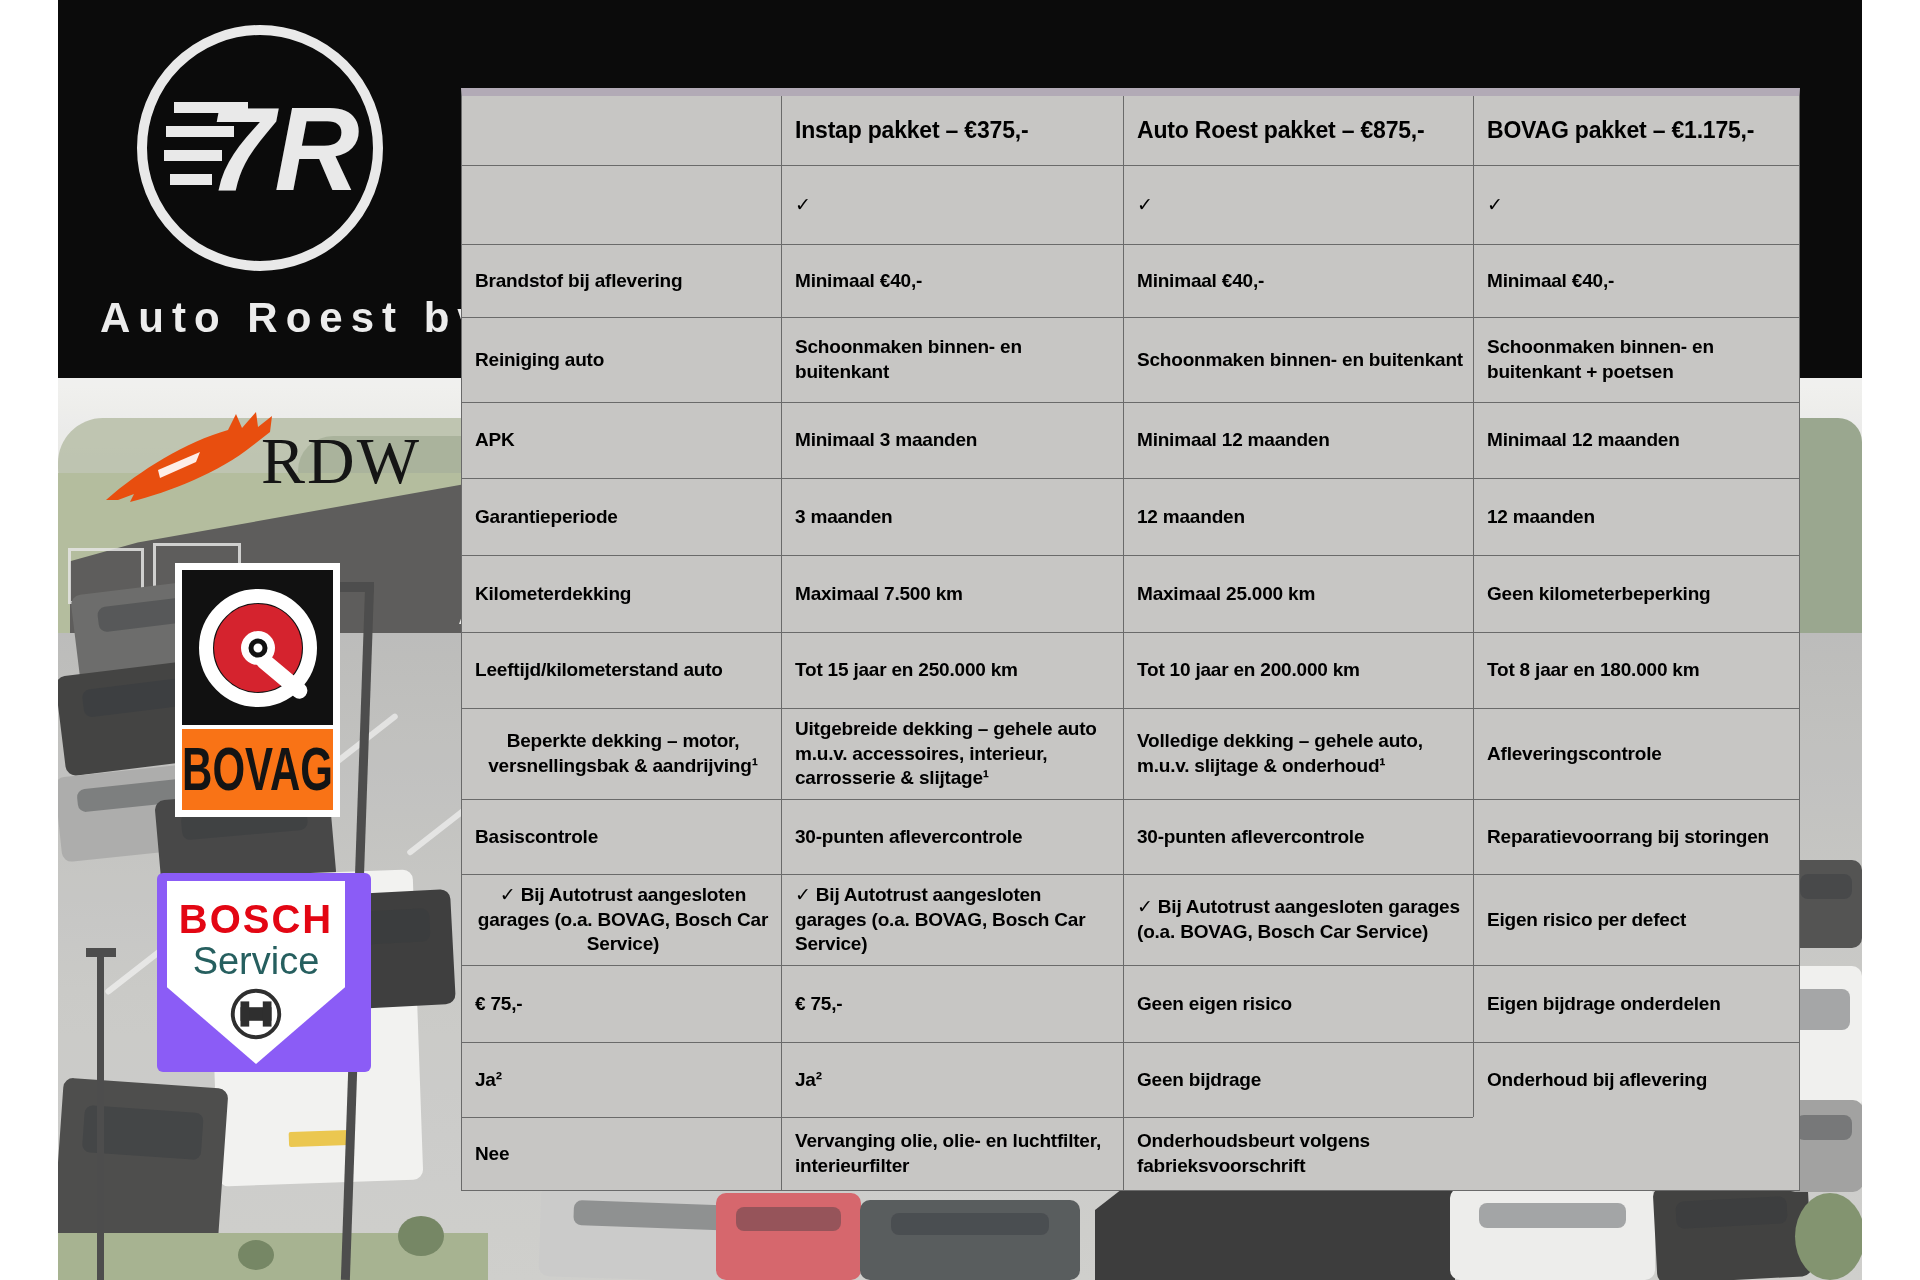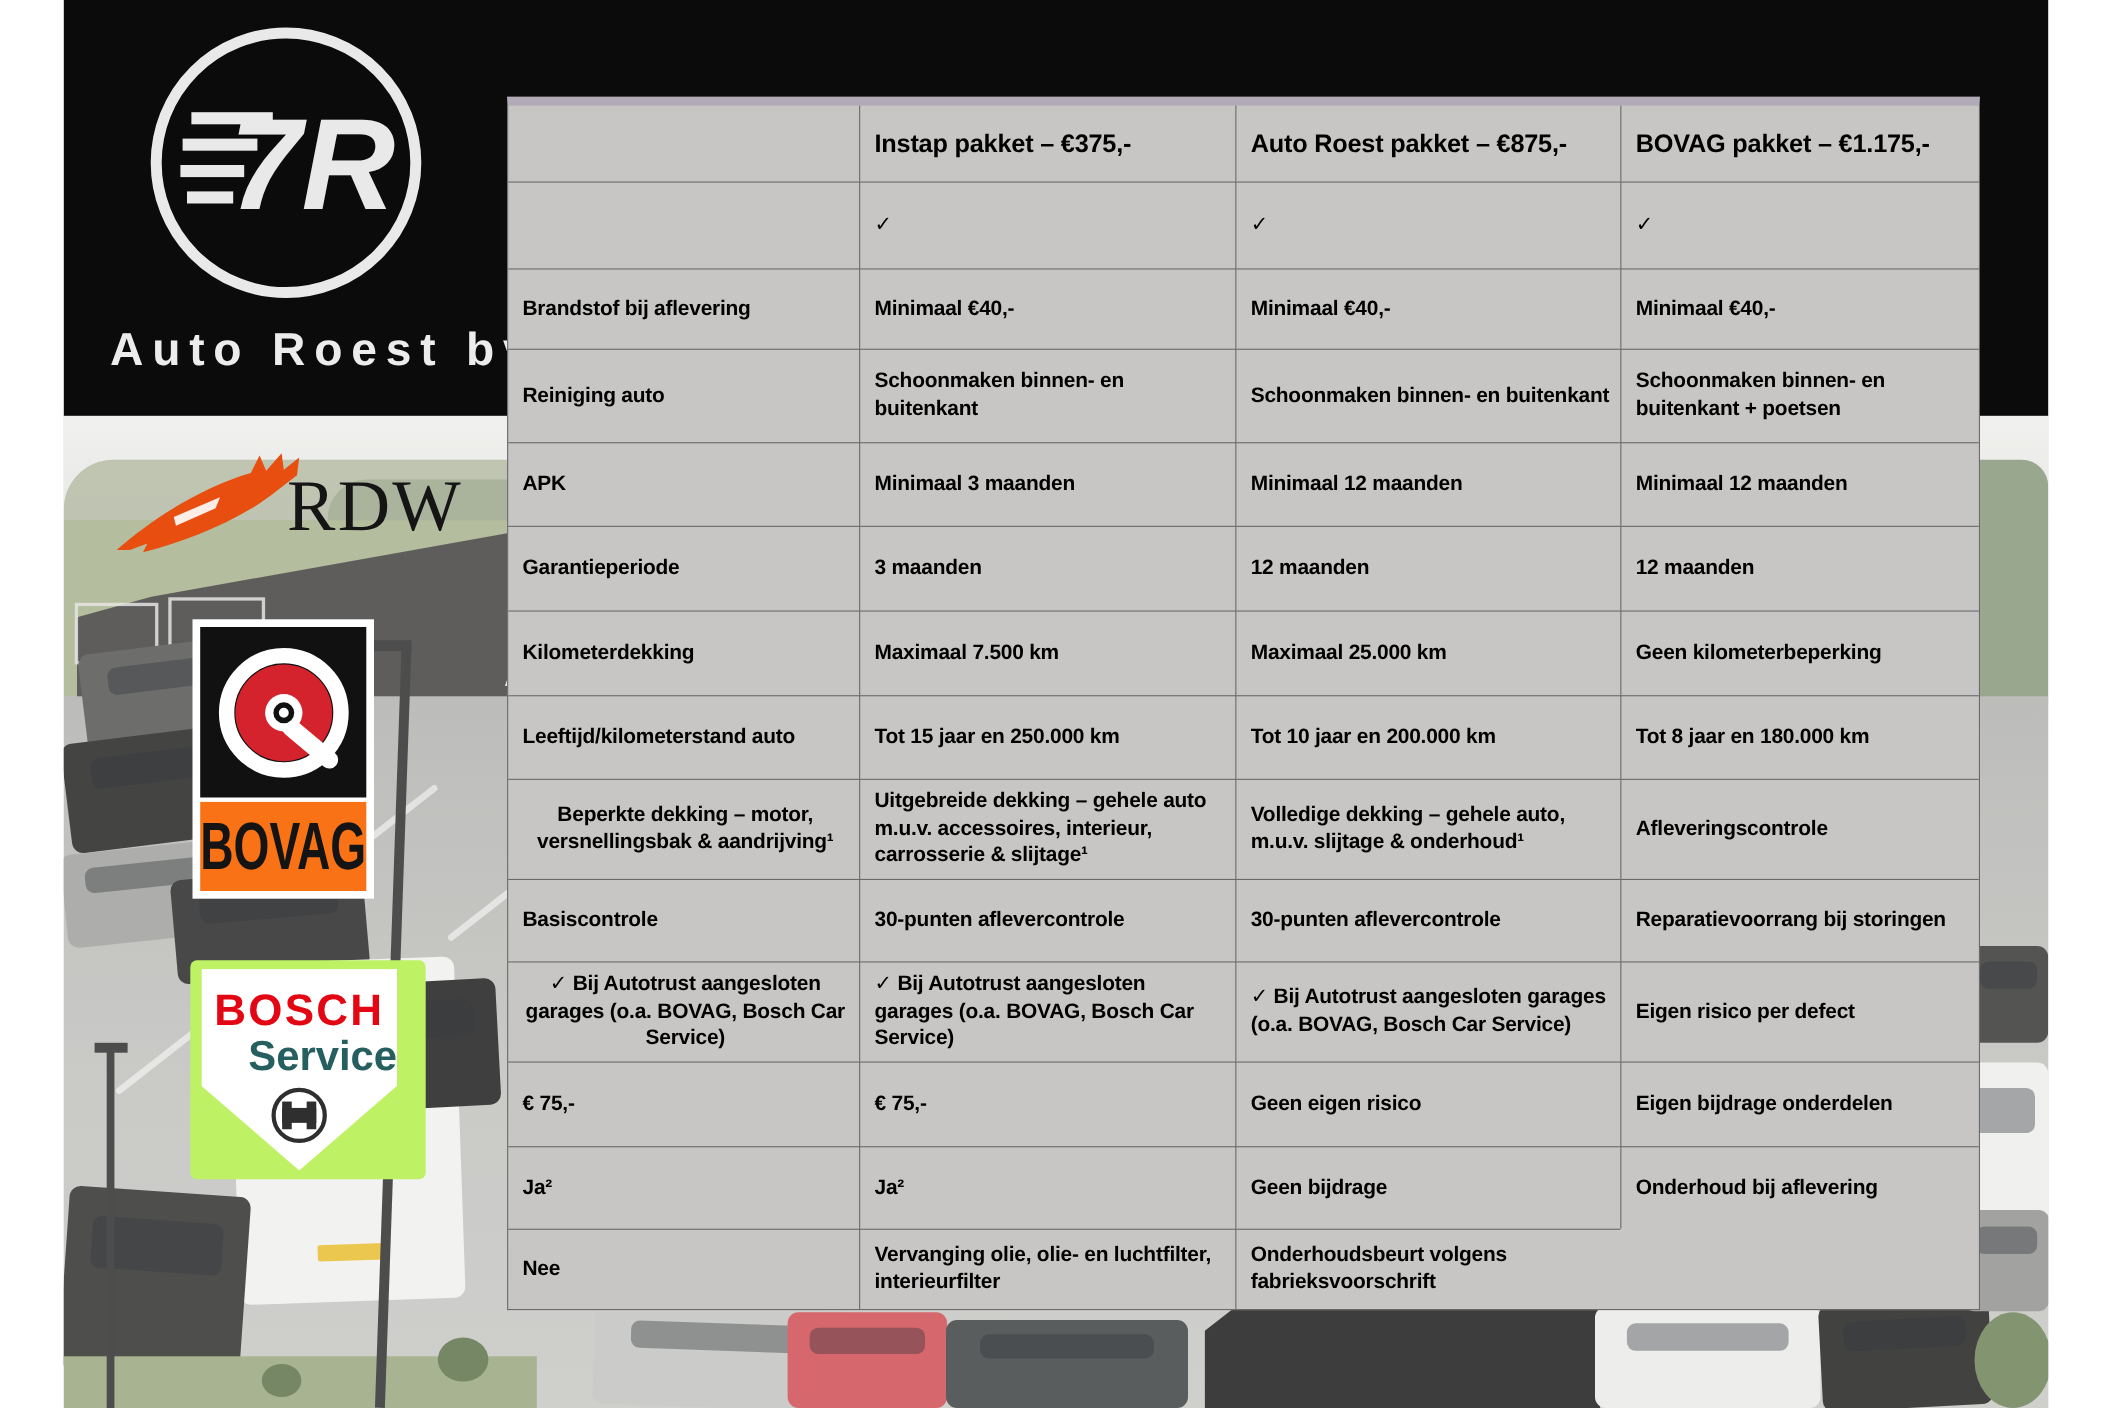--- a/index.html
+++ b/index.html
@@ -56,25 +56,25 @@
   .bv-arm{left:50%;top:50%;width:62px;height:16px;background:#ffffff;border-radius:8px;
     transform-origin:0 50%;transform:rotate(40deg);}
   .bv-hub{left:50%;top:50%;width:34px;height:34px;background:#ffffff;border-radius:50%;transform:translate(-50%,-50%);}
   .bv-hubring{left:50%;top:50%;width:19px;height:19px;border:5px solid #111111;border-radius:50%;
     transform:translate(-50%,-50%);box-sizing:border-box;}
   .bovag-band{position:absolute;left:7px;top:166px;width:151px;height:81px;background:#f97316;
     display:flex;align-items:center;justify-content:center;}
   .bovag-text{font-size:42px;font-weight:bold;color:#141414;transform:scaleY(1.45);letter-spacing:0px;}
 
   
-  .bosch{position:absolute;left:157px;top:873px;width:214px;height:199px;background:#bef264;border-radius:6px;margin-left:16px;}
+  .bosch{position:absolute;left:157px;top:873px;width:214px;height:199px;background:#8b5cf6;border-radius:6px;}
   .bosch-shield{position:absolute;left:10px;top:8px;width:178px;height:183px;background:#ffffff;
     clip-path:polygon(0 0,100% 0,100% 58%,50% 100%,0 58%);text-align:center;}
   .bosch-name{margin-top:16px;font-size:40px;font-weight:bold;color:#e30613;letter-spacing:2px;}
-  .bosch-service{font-size:38px;font-weight:bold;color:#265f5f;margin-top:-2px;text-align:right;}
+  .bosch-service{font-size:38px;font-weight:normal;color:#265f5f;margin-top:-2px;}
   .bosch-sym{margin-top:0px;}
 
   
   .tbl{position:absolute;left:461px;top:88px;width:1337px;background:#c7c6c4;
     border:1px solid #6a6a6a;border-top:8px solid #b2aab6;box-sizing:content-box;
     display:grid;grid-template-columns:319px 342px 350px 326px;
     grid-template-rows:69px 79px 73px 85px 76px 77px 77px 76px 91px 75px 91px 77px 75px 73px;}
   .cell{display:flex;align-items:center;padding:0 10px 0 13px;box-sizing:border-box;
     font-weight:bold;color:#000000;font-size:19px;line-height:1.3;letter-spacing:-0.2px;
     border-left:1px solid #6a6a6a;border-top:1px solid #6a6a6a;}

